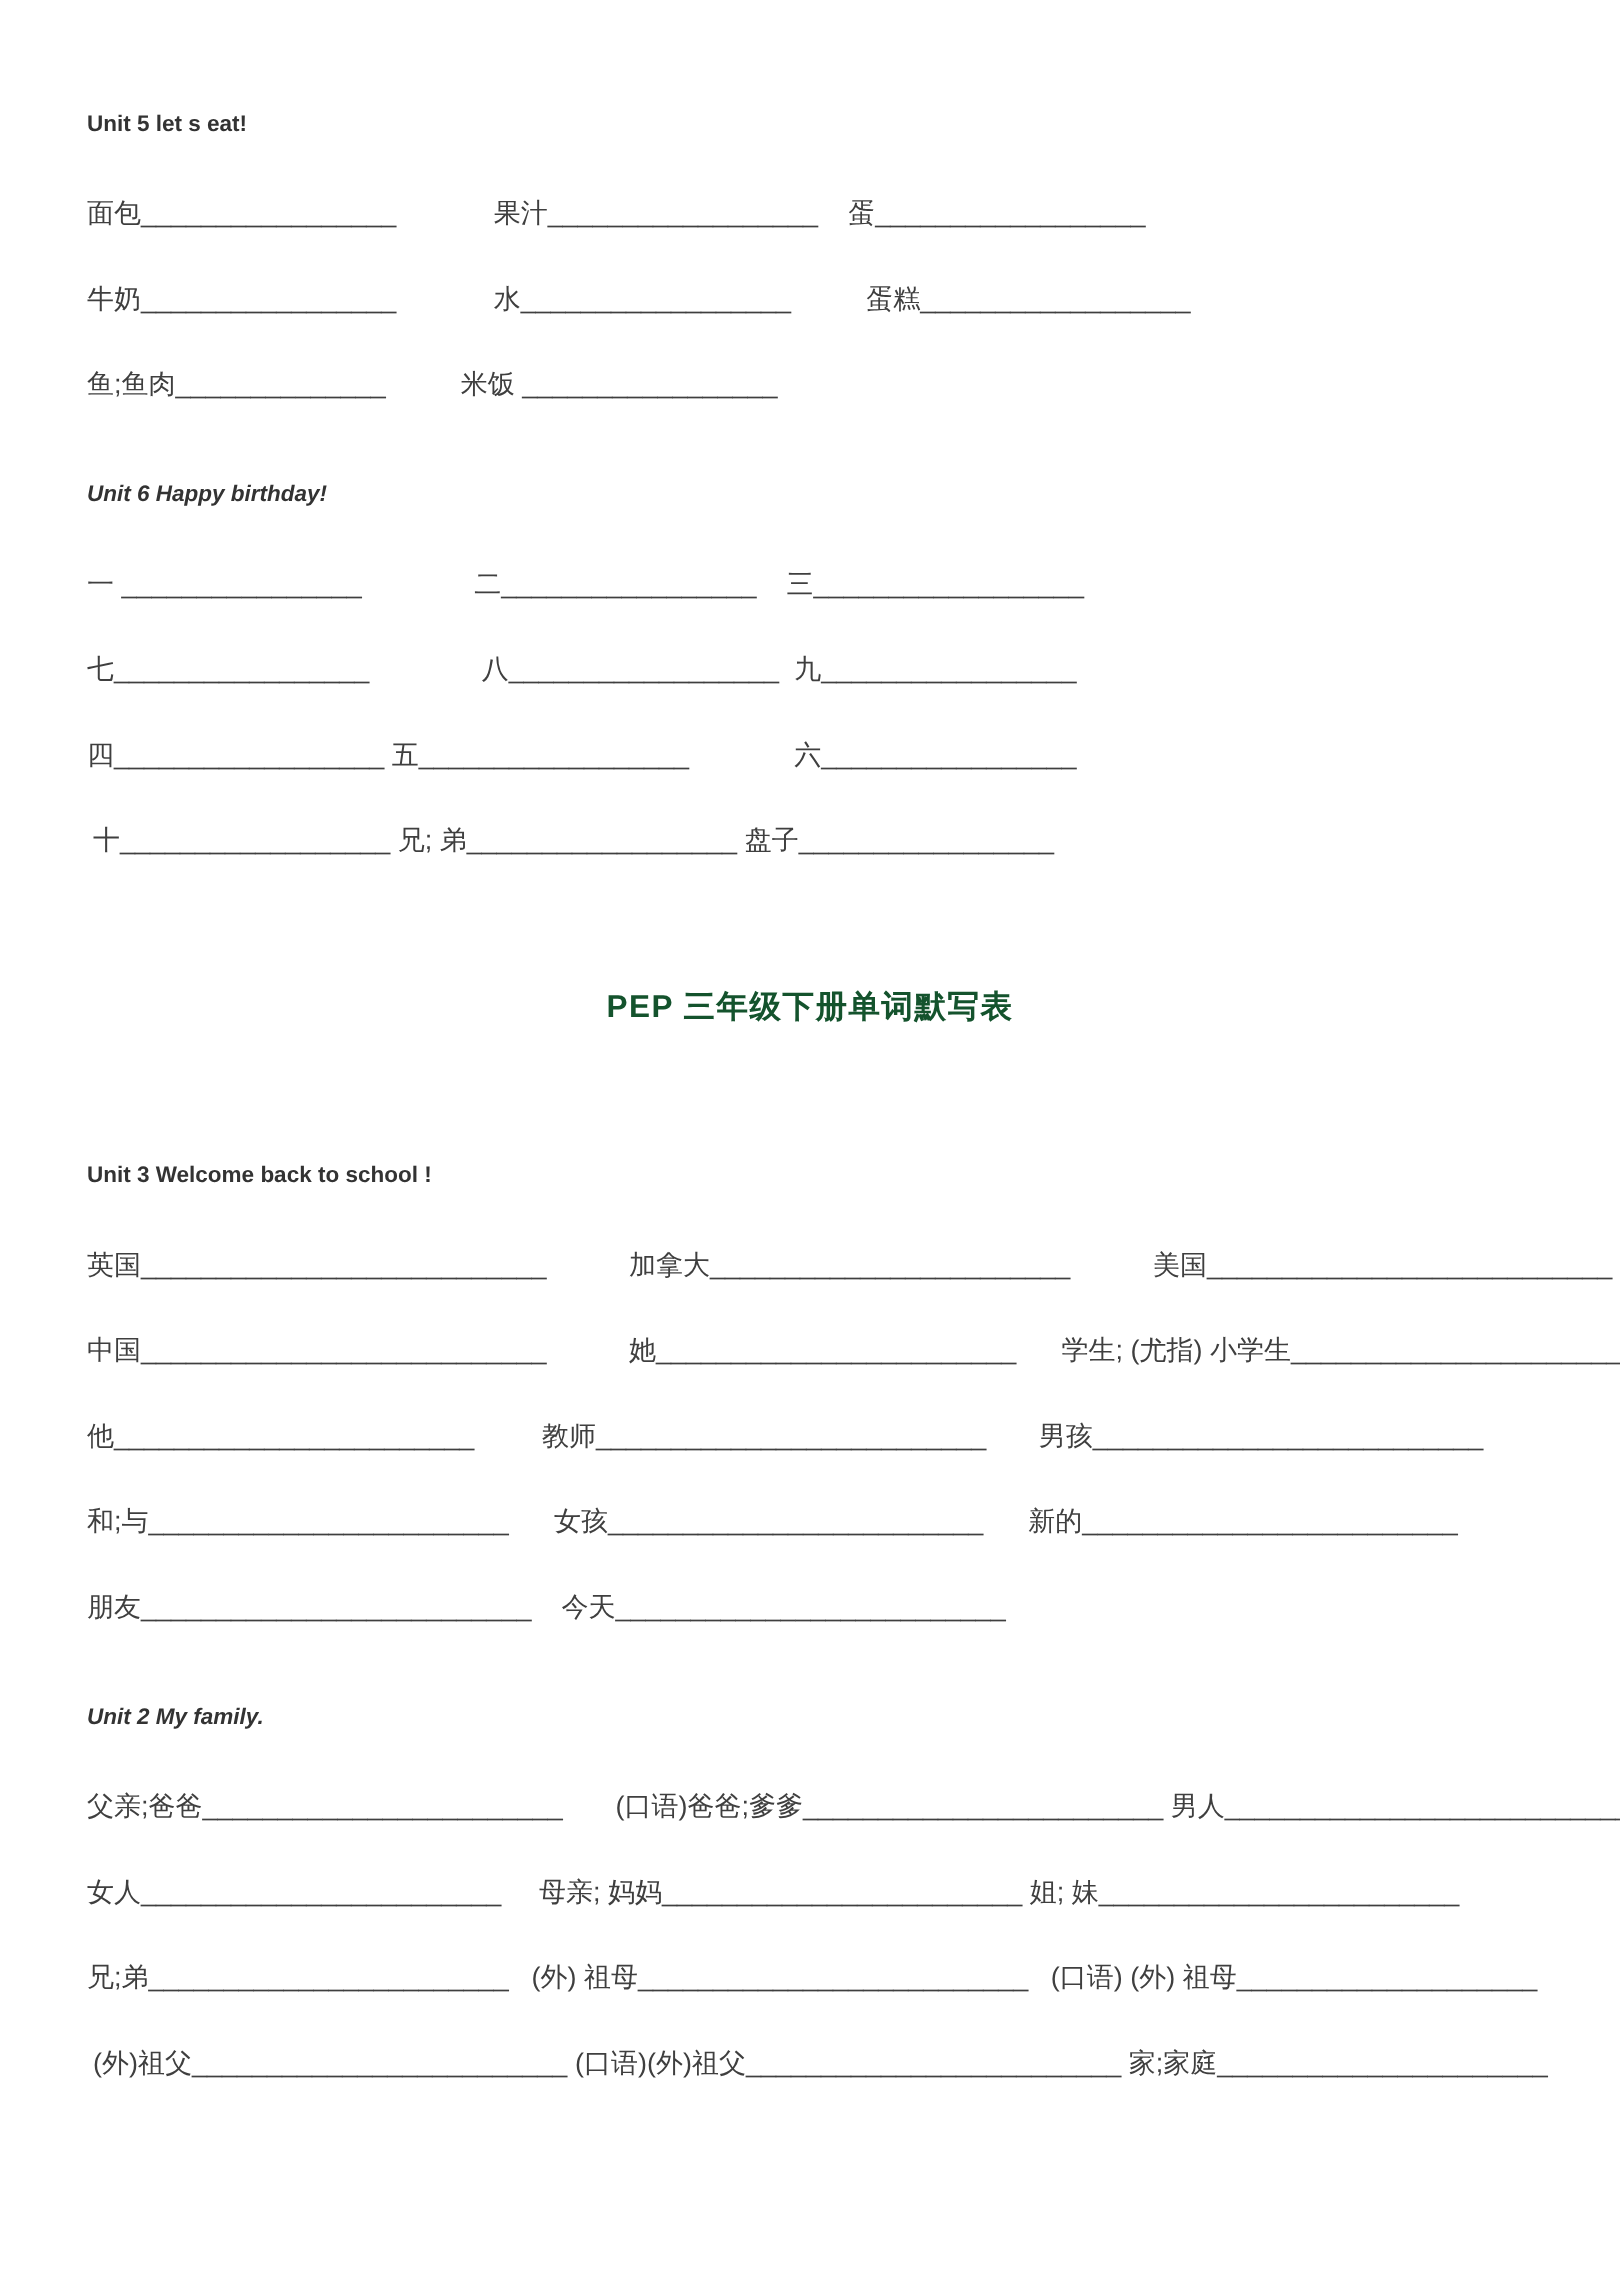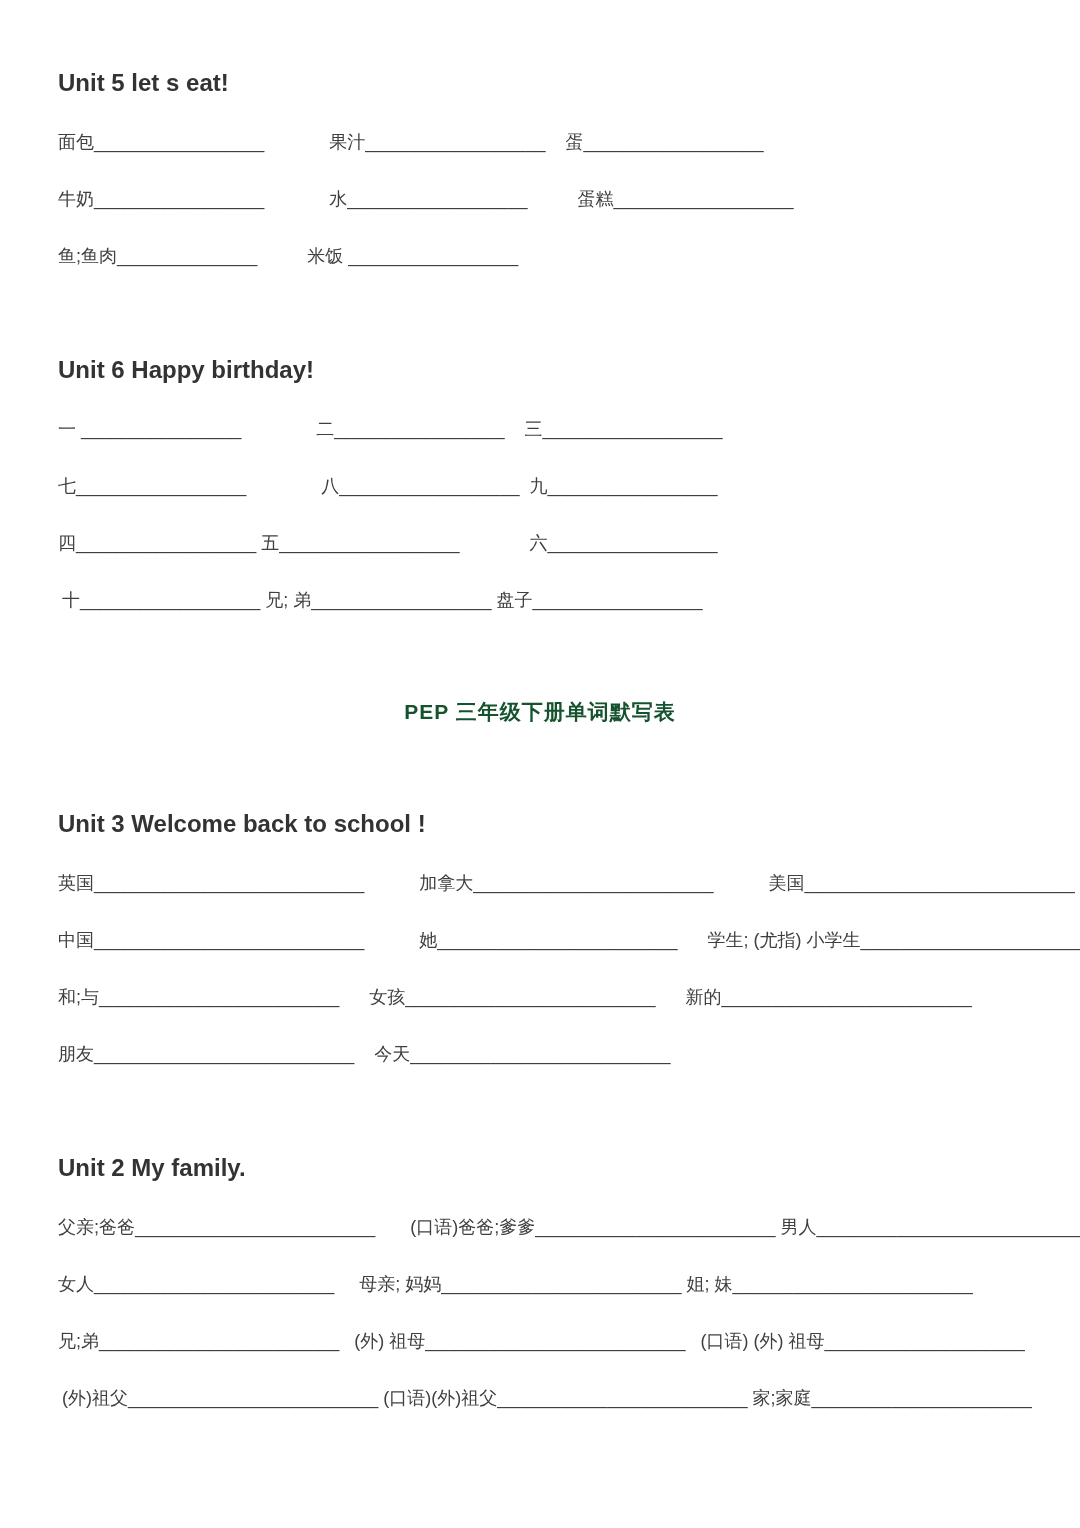--- a/index.html
+++ b/index.html
@@ -3,24 +3,24 @@
 <meta charset="utf-8">
 <style>
   html,body{margin:0;padding:0;}
   body{
     width:1080px;height:1528px;background:#ffffff;overflow:hidden;
     font-family:"Liberation Sans","DejaVu Sans",sans-serif;
     color:#3f3f3f;
   }
   .page{padding:70px 58px 0 58px;box-sizing:border-box;}
   .section-heading{
-    font-size:24px;line-height:26px;font-weight:bold;color:#333333;
+    font-size:15px;line-height:26px;font-weight:bold;color:#333333;
     margin:0 0 34px 0;
   }
-  .mt-lg{margin-top:88px;}
+  .mt-lg{margin-top:48px;font-style:italic;}
   .doc-title{
     text-align:center;font-size:21px;line-height:26px;font-weight:bold;
     color:#14532d;margin:86px 0 86px 0;letter-spacing:1px;
   }
   .row{
     font-size:18px;line-height:25px;margin:0 0 32px 0;white-space:nowrap;
   }
   .row:last-child{margin-bottom:0;}
   .cell{display:inline-block;}
   .indent{margin-left:4px;}
@@ -93,20 +93,25 @@
       <span class="cell g35">英国___________________________</span>
       <span class="cell g50">加拿大________________________</span>
       <span class="cell">美国___________________________</span>
     </div>
     <div class="row">
       <span class="cell g35">中国___________________________</span>
       <span class="cell g25">她________________________</span>
       <span class="cell">学生; (尤指) 小学生________________________</span>
     </div>
     <div class="row">
+      <span class="cell g40">他________________________</span>
+      <span class="cell g30">教师__________________________</span>
+      <span class="cell">男孩__________________________</span>
+    </div>
+    <div class="row">
       <span class="cell g25">和;与________________________</span>
       <span class="cell g25">女孩_________________________</span>
       <span class="cell">新的_________________________</span>
     </div>
     <div class="row">
       <span class="cell g15">朋友__________________________</span>
       <span class="cell">今天__________________________</span>
     </div>
   </section>
 

